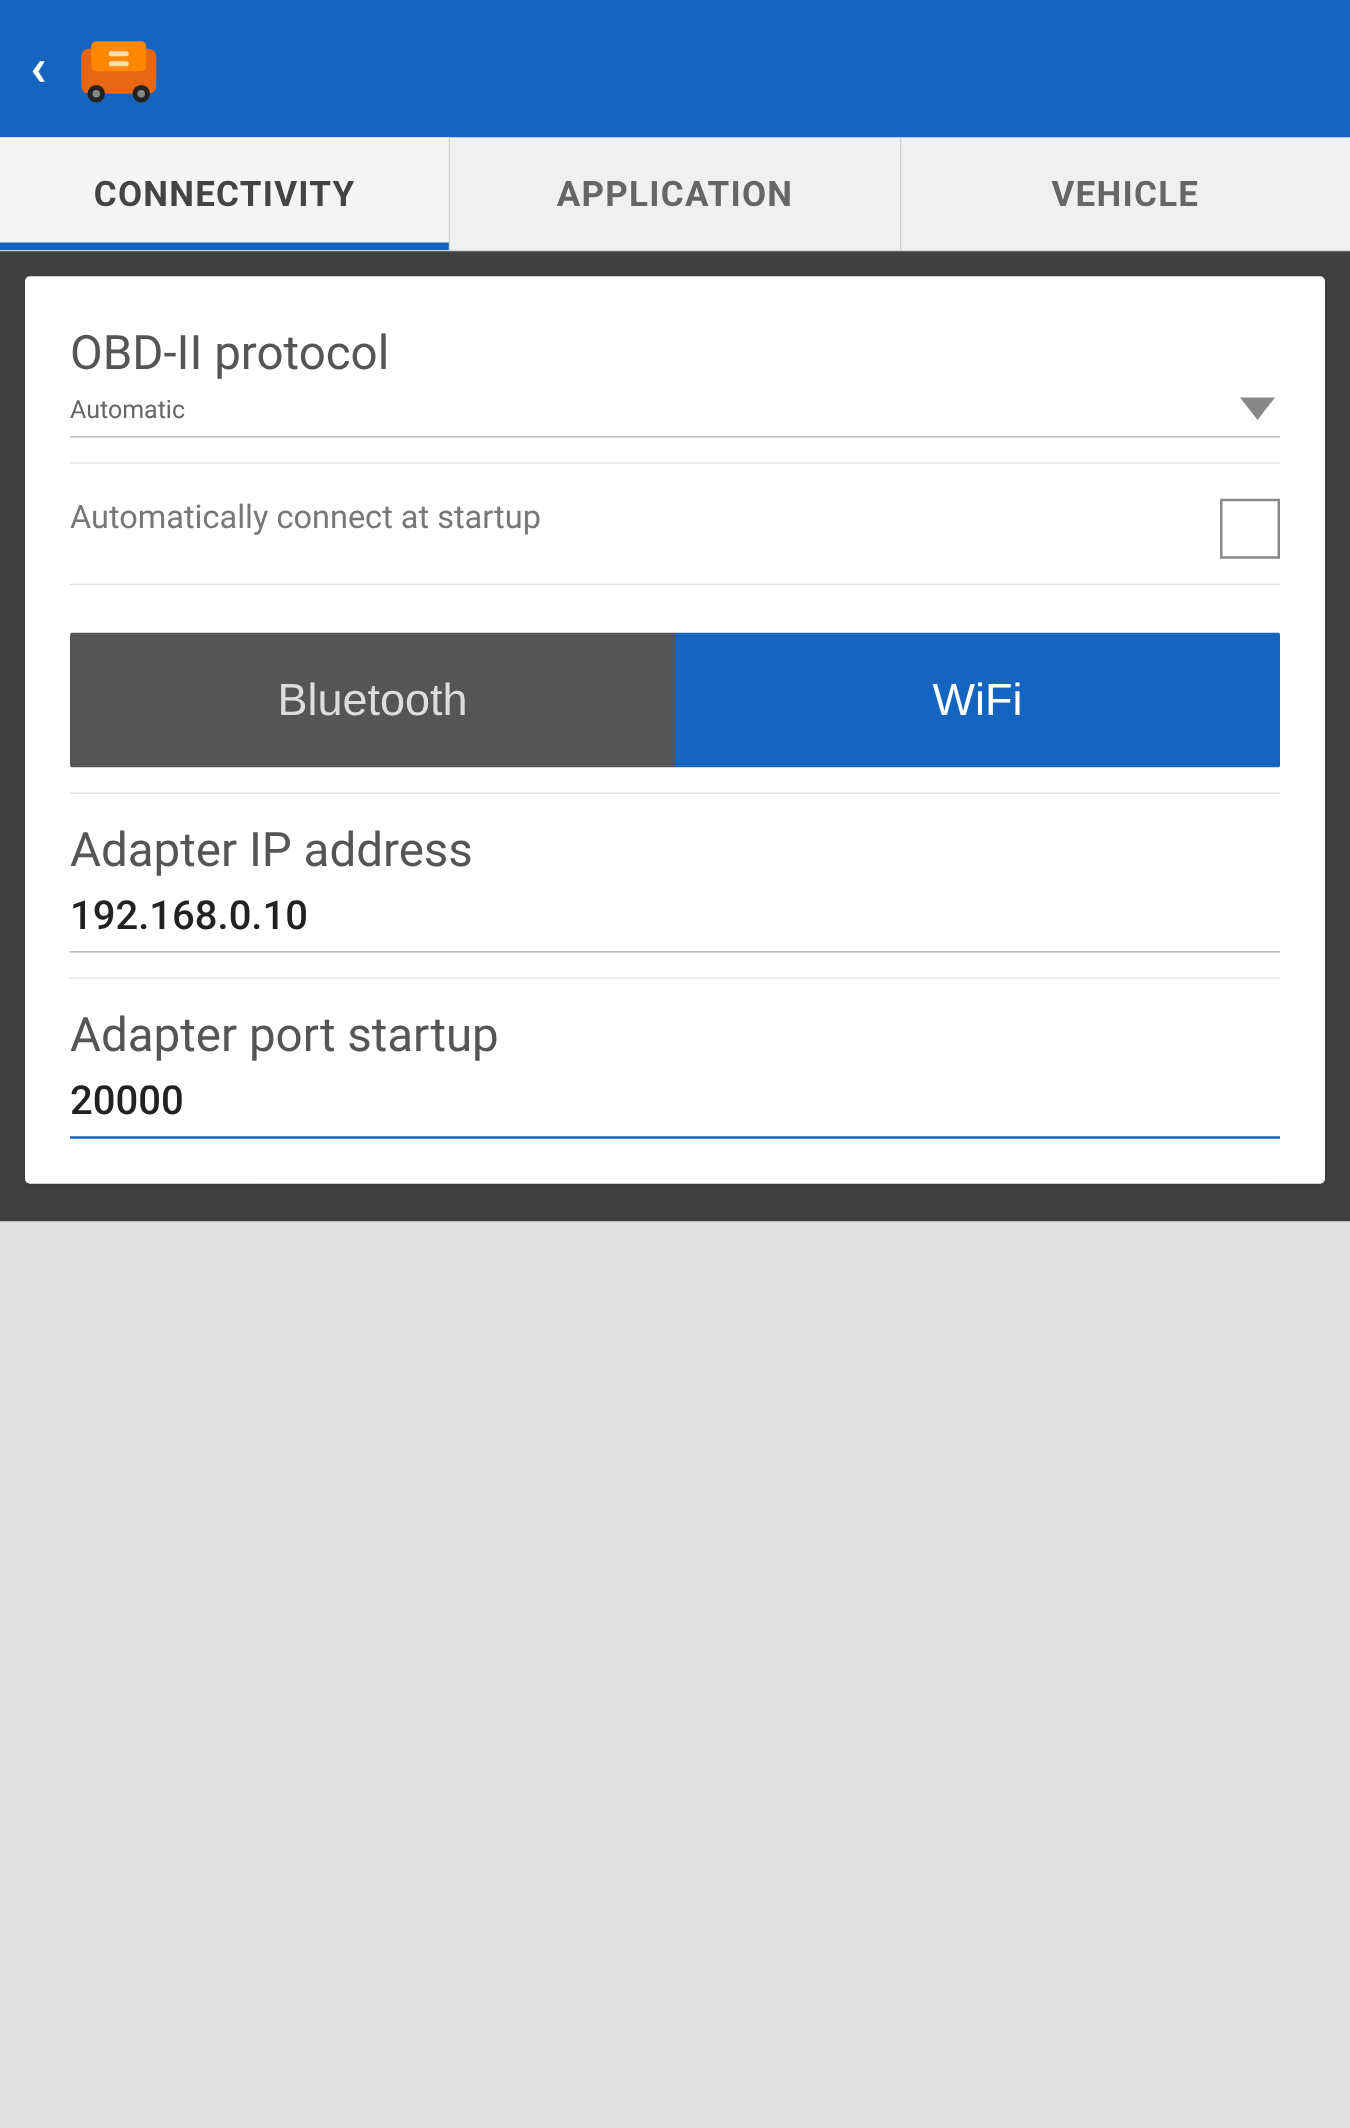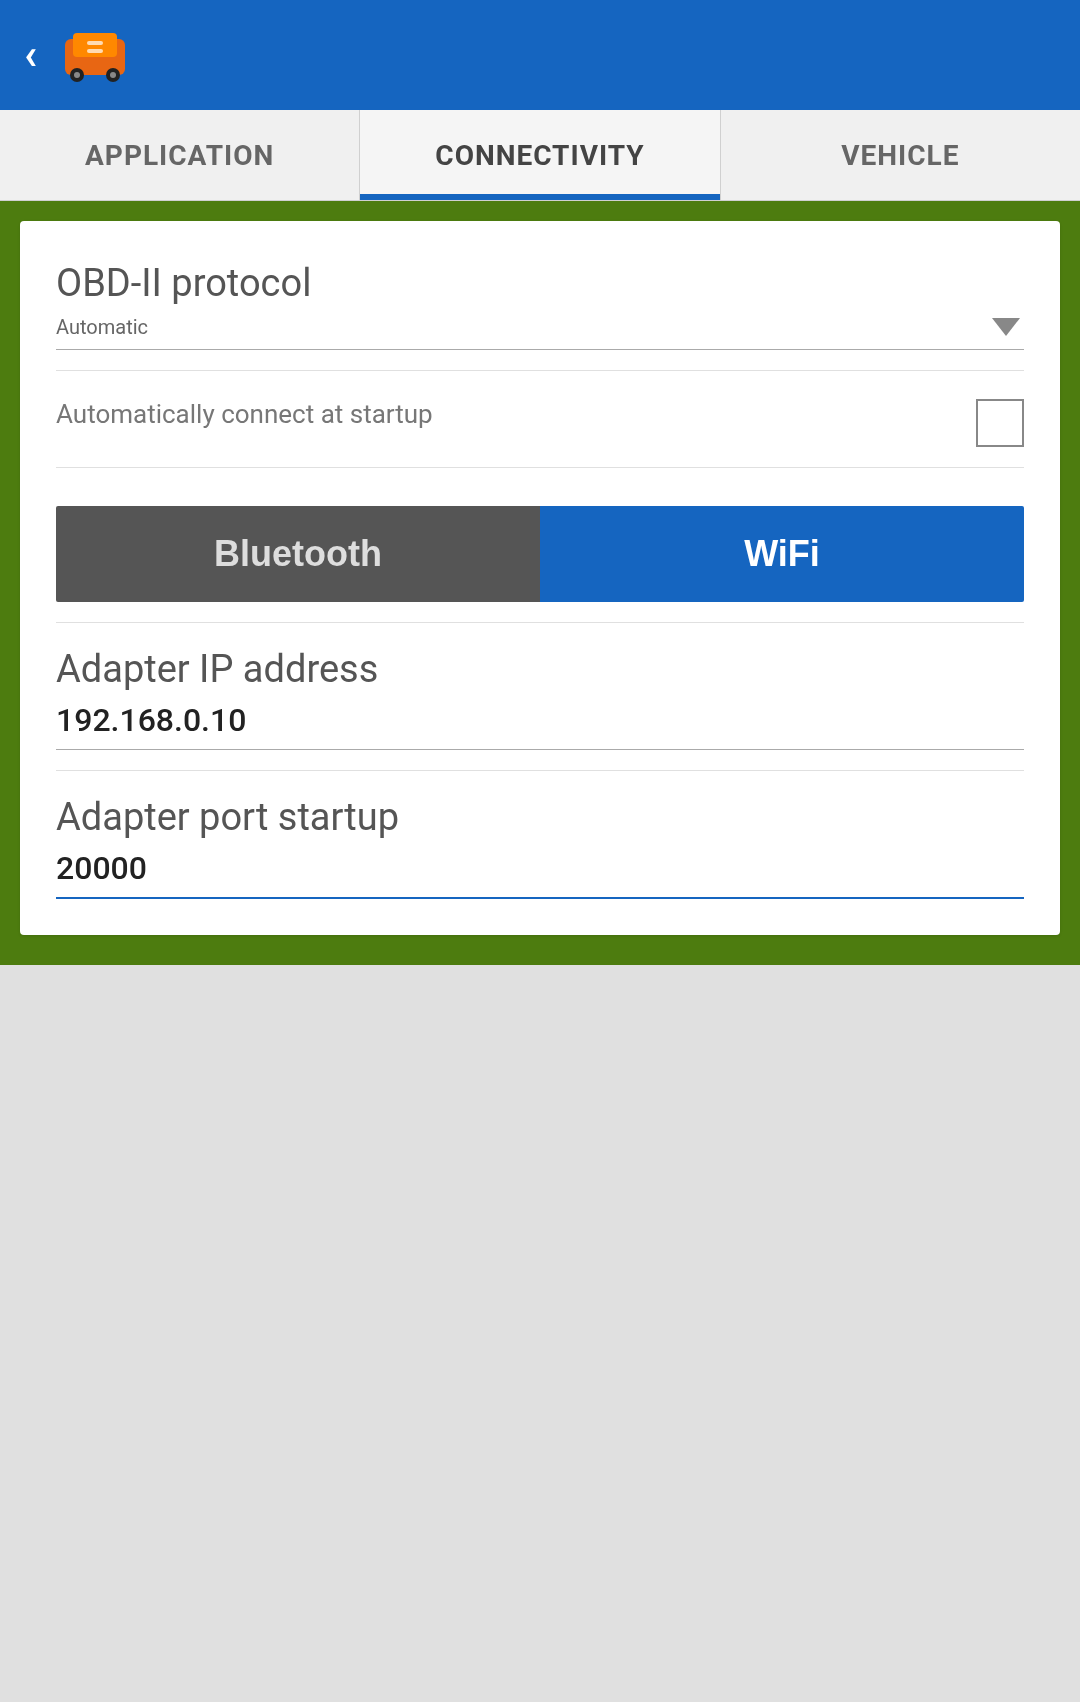--- a/index.html
+++ b/index.html
@@ -79,21 +79,21 @@
       bottom: 0;
       left: 0;
       right: 0;
       height: 6px;
       background: #1565C0;
     }
 
     
     .content {
       padding: 20px 20px 30px 20px;
-      background: #4d7c0f;
+      background: #404040;
     }
 
     .card {
       background: white;
       border-radius: 4px;
       padding: 30px 36px 36px 36px;
       box-shadow: 0 1px 3px rgba(0,0,0,0.12);
     }
 
     .setting-section {
@@ -160,26 +160,26 @@
     
     .toggle-buttons {
       display: flex;
       width: 100%;
       margin-top: 14px;
       border-radius: 2px;
       overflow: hidden;
     }
     .toggle-btn {
       flex: 1;
-      height: 96px;
+      height: 108px;
       display: flex;
       align-items: center;
       justify-content: center;
       font-size: 36px;
-      font-weight: 700;
+      font-weight: 400;
       cursor: pointer;
       border: none;
       outline: none;
     }
     .toggle-btn.inactive {
       background: #555;
       color: #ddd;
     }
     .toggle-btn.active-btn {
       background: #1565C0;
@@ -224,25 +224,25 @@
       <circle cx="54" cy="56" r="7" fill="#222"></circle>
       <circle cx="54" cy="56" r="3" fill="#888"></circle>
 
       <rect x="28" y="22" width="16" height="4" rx="2" fill="white" opacity="0.7"></rect>
       <rect x="28" y="30" width="16" height="4" rx="2" fill="white" opacity="0.7"></rect>
     </svg>
   </div>
 </header>
 
 <nav class="tabs">
+  <div class="tab active">
+    <span>CONNECTIVITY</span>
+  </div>
   <div class="tab">
     <span>APPLICATION</span>
-  </div>
-  <div class="tab active">
-    <span>CONNECTIVITY</span>
   </div>
   <div class="tab">
     <span>VEHICLE</span>
   </div>
 </nav>
 
 <main class="content">
   <div class="card">
 
     <div class="setting-section">

